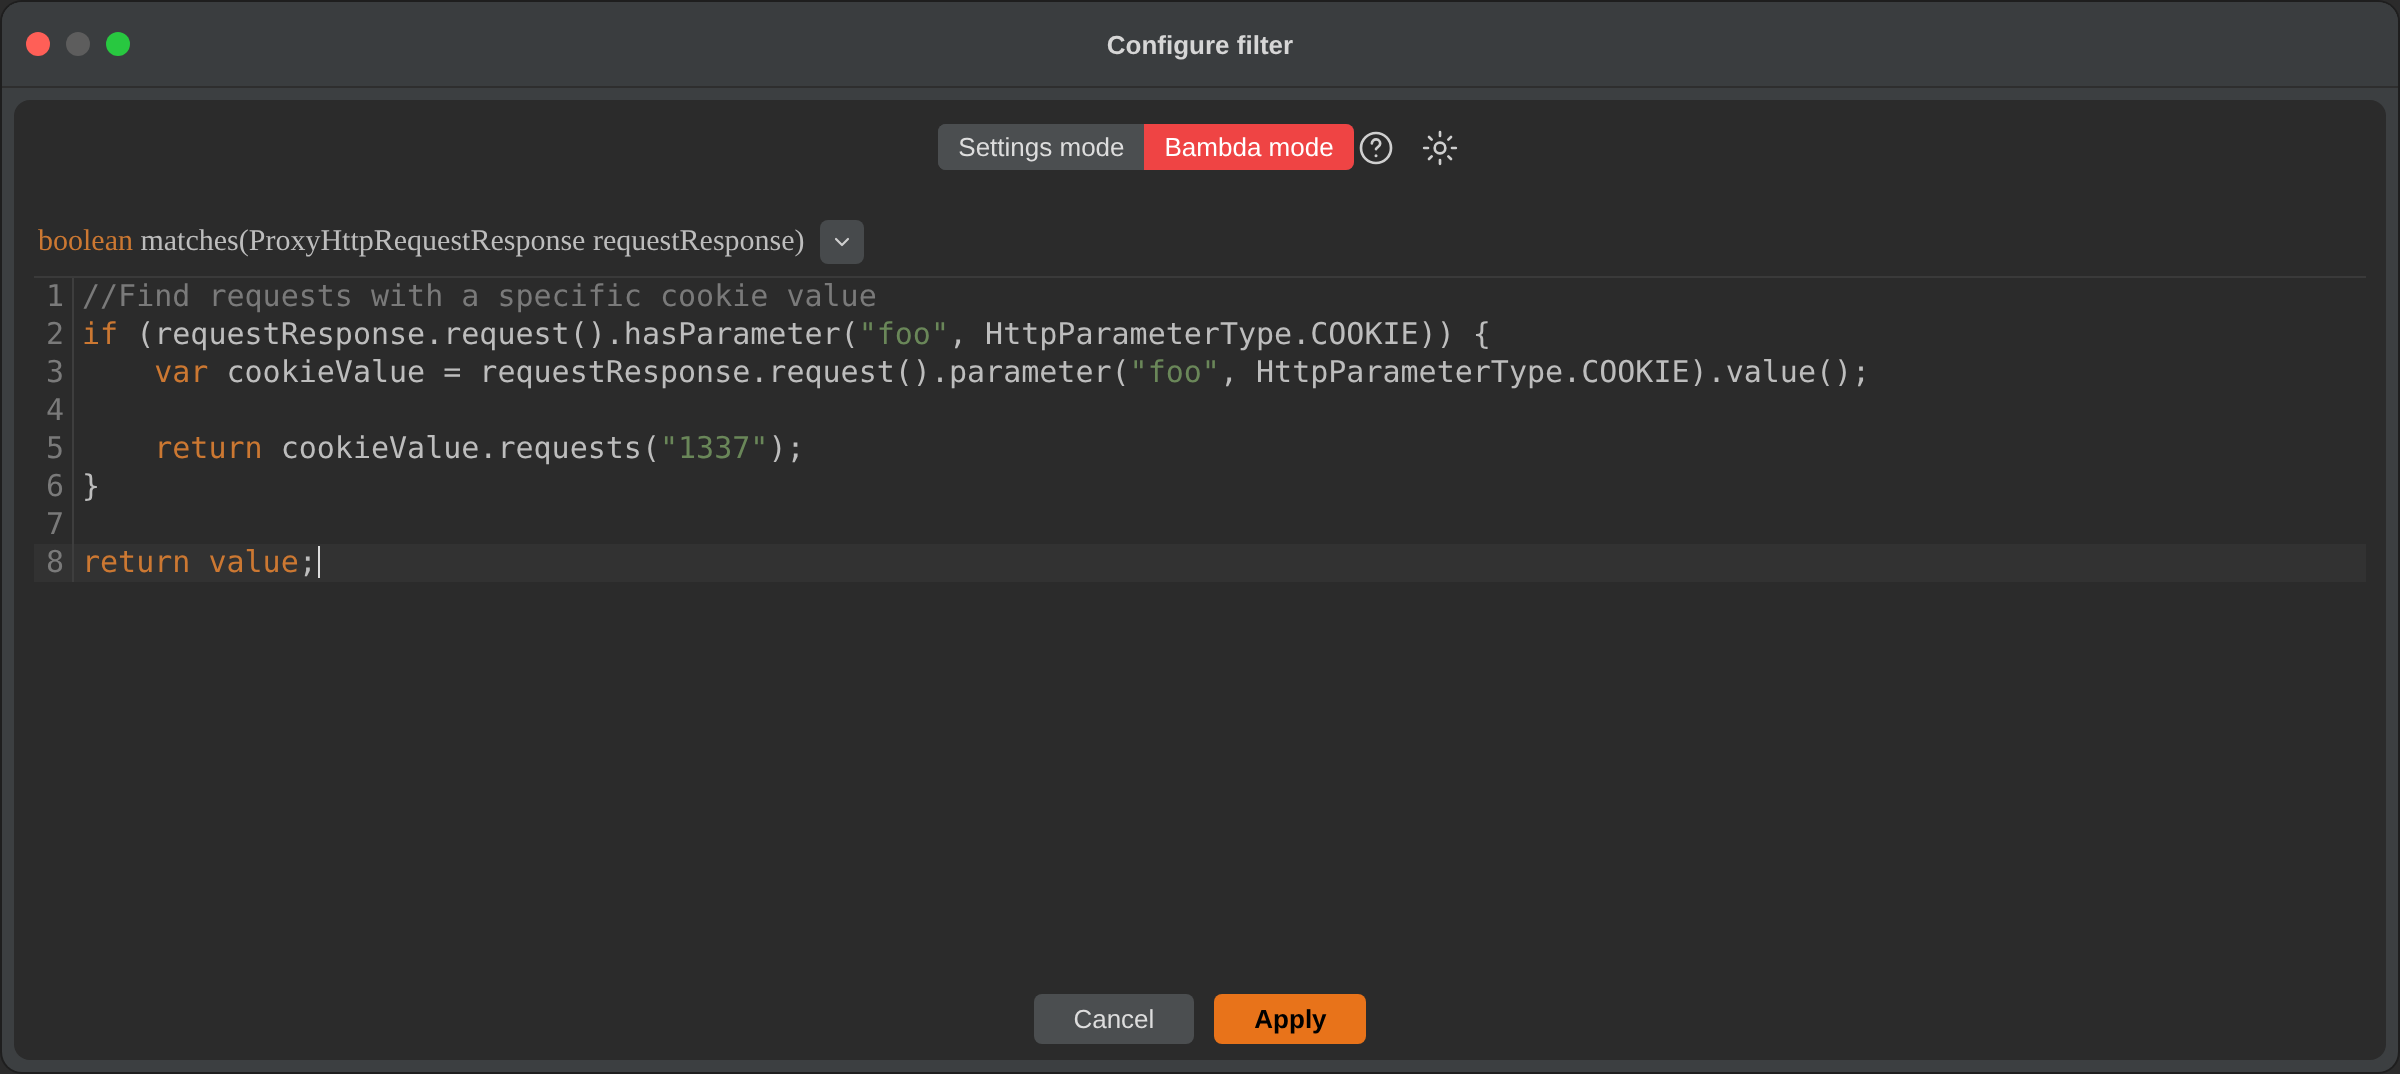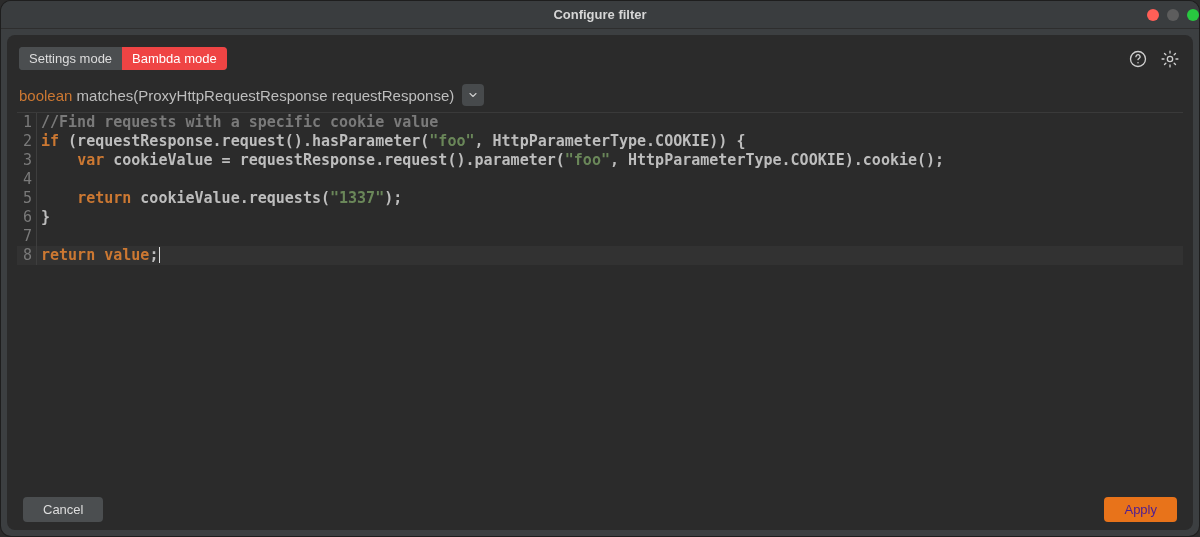--- a/index.html
+++ b/index.html
@@ -18,27 +18,26 @@
       height: 535px;
       margin: 1px;
       background: #3c3f41;
       border-radius: 10px;
       display: flex;
       flex-direction: column;
       overflow: hidden;
       box-shadow: 0 0 0 1px rgba(0,0,0,.3);
     }
     .titlebar {
-      height: 28px;
+      height: 43px;
       background: #3a3d3f;
       display: flex;
       align-items: center;
       position: relative;
       border-bottom: 1px solid #2e2e2e;
-      justify-content: flex-end;
     }
     .traffic-lights {
       display: flex;
       gap: 8px;
       margin-left: 12px;
     }
     .tl {
       width: 12px; height: 12px; border-radius: 50%;
     }
     .tl.red { background: #ff5f57; }
@@ -59,21 +58,21 @@
       margin: 6px;
       border-radius: 8px;
       padding: 10px 10px 6px 10px;
       display: flex;
       flex-direction: column;
       position: relative;
     }
     .mode-row {
       display: flex;
       align-items: center;
-      justify-content: space-between;
+      justify-content: center;
       padding: 2px 2px 10px 2px;
     }
     .mode-toggle {
       display: inline-flex;
       border-radius: 4px;
       overflow: hidden;
       background: #4b4e50;
     }
     .mode-btn {
       font-size: 13px;
@@ -97,23 +96,24 @@
       width: 22px; height: 22px;
       display: flex; align-items: center; justify-content: center;
       cursor: pointer;
       color: #cfcfcf;
     }
     .signature-row {
       display: flex;
       align-items: center;
       gap: 8px;
       padding: 4px 2px 6px 2px;
-      font-family: Liberation Sans, sans-serif;
+      font-family: Liberation Serif, serif;
       font-size: 15px;
       color: #bdbdbd;
+      margin-top: 11px;
     }
     .chev {
       width: 22px; height: 22px;
       background: #474a4c;
       border-radius: 4px;
       display: flex; align-items: center; justify-content: center;
       cursor: pointer;
     }
     .editor {
       flex: 1;
@@ -137,52 +137,51 @@
       text-align: right;
       padding-right: 4px;
       color: #7a7a7a;
       user-select: none;
       flex-shrink: 0;
       border-right: 1px solid #3e3e3e;
     }
     .code {
       padding-left: 4px;
       flex: 1;
-      font-weight: bold;
     }
     .tok-kw { color: #cc7832; }
     .tok-cm { color: #7a7a7a; }
     .tok-str { color: #6a8759; }
     .tok-pl { color: #bdbdbd; }
     .caret {
       display: inline-block;
       width: 1px; height: 16px;
       background: #ddd;
       vertical-align: -3px;
       margin-left: 1px;
     }
     .footer {
       display: flex;
-      justify-content: space-between;
+      justify-content: center;
       gap: 10px;
       padding: 8px 6px 2px 6px;
     }
     .btn {
       font-size: 13px;
       padding: 5px 20px;
       border-radius: 4px;
       border: none;
       cursor: pointer;
       color: #ddd;
       background: #4b4e50;
     }
     .btn.primary {
       background: #e8731a;
-      color: #4c1d95;
-      font-weight: 400;
+      color: #000000;
+      font-weight: 700;
     }
     svg { display: block; }
   </style>
 </head>
 <body>
 
 <div class="window">
 
   <div class="titlebar">
     <div class="traffic-lights">
@@ -236,21 +235,21 @@
           <div class="code"><span class="tok-cm">//Find requests with a specific cookie value</span></div>
         </div>
 
         <div class="line">
           <div class="gutter">2</div>
           <div class="code"><span class="tok-kw">if</span><span class="tok-pl"> (requestResponse.request().hasParameter(</span><span class="tok-str">"foo"</span><span class="tok-pl">, HttpParameterType.COOKIE)) {</span></div>
         </div>
 
         <div class="line">
           <div class="gutter">3</div>
-          <div class="code"><span class="tok-pl">    </span><span class="tok-kw">var</span><span class="tok-pl"> cookieValue = requestResponse.request().parameter(</span><span class="tok-str">"foo"</span><span class="tok-pl">, HttpParameterType.COOKIE).cookie();</span></div>
+          <div class="code"><span class="tok-pl">    </span><span class="tok-kw">var</span><span class="tok-pl"> cookieValue = requestResponse.request().parameter(</span><span class="tok-str">"foo"</span><span class="tok-pl">, HttpParameterType.COOKIE).value();</span></div>
         </div>
 
         <div class="line">
           <div class="gutter">4</div>
           <div class="code"><span class="tok-pl"></span></div>
         </div>
 
         <div class="line">
           <div class="gutter">5</div>
           <div class="code"><span class="tok-pl">    </span><span class="tok-kw">return</span><span class="tok-pl"> cookieValue.requests(</span><span class="tok-str">"1337"</span><span class="tok-pl">);</span></div>

